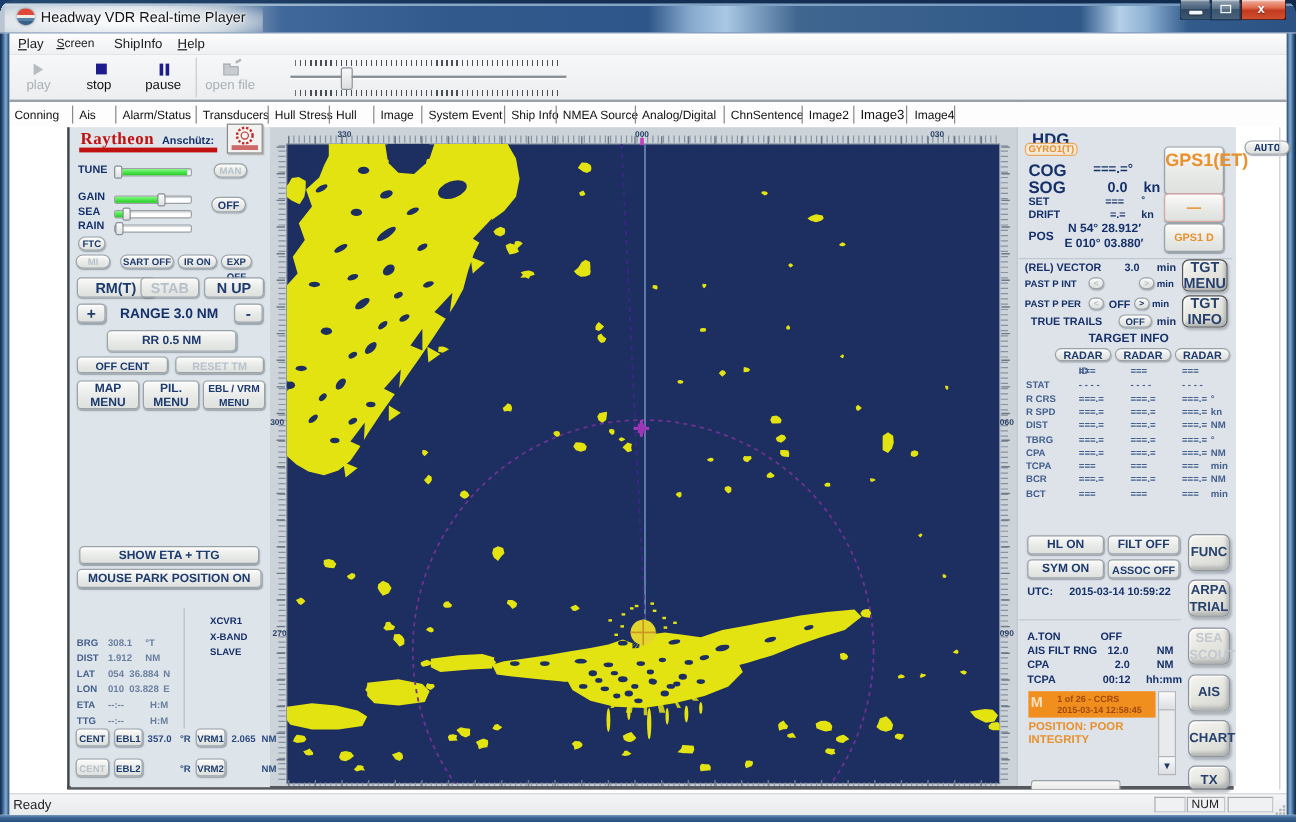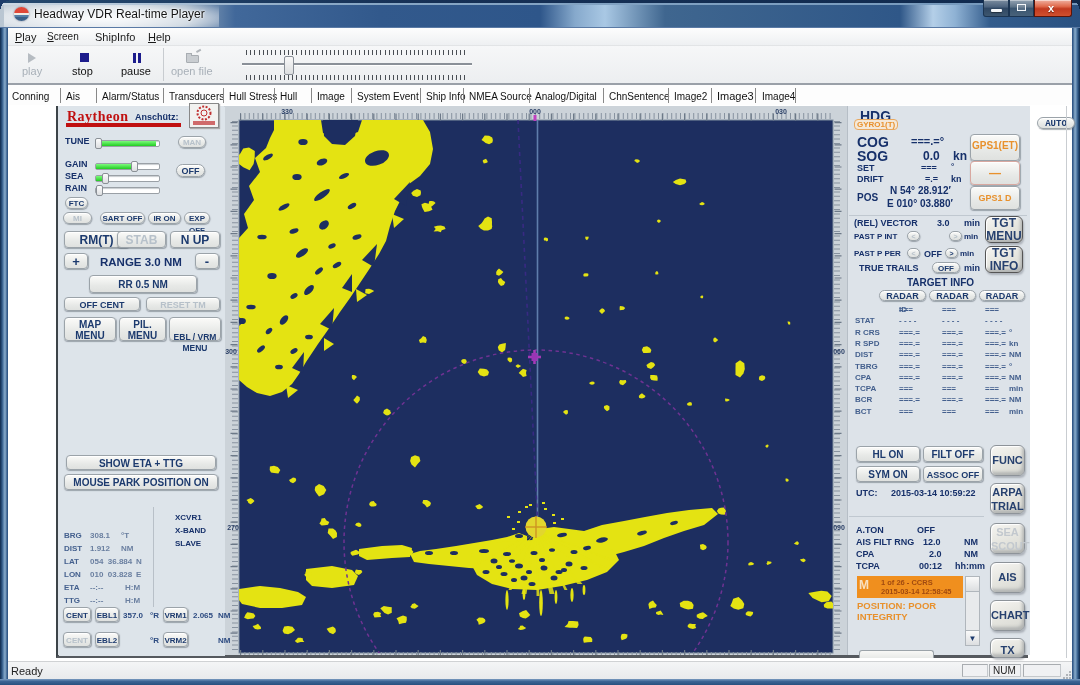--- a/index.html
+++ b/index.html
@@ -375,21 +375,21 @@
       <div class="btn dis" style="left:58px;top:124px;width:49px;height:17px;font-size:12px;line-height:17px;">STAB</div>
       <div class="btn" style="left:111px;top:124px;width:50px;height:17px;font-size:12px;line-height:17px;">N UP</div>
       <div class="btn" style="left:5px;top:146px;width:24px;height:16px;font-size:13px;line-height:16px;">+</div>
       <div class="lbl" style="left:41px;top:149px;font-size:11.5px">RANGE 3.0 NM</div>
       <div class="btn" style="left:136px;top:146px;width:24px;height:16px;font-size:13px;line-height:16px;">-</div>
       <div class="btn" style="left:30px;top:168px;width:108px;height:18px;font-size:10px;line-height:18px;">RR 0.5 NM</div>
       <div class="btn" style="left:5px;top:190px;width:76px;height:14px;font-size:9px;line-height:14px;">OFF CENT</div>
       <div class="btn dis" style="left:87px;top:190px;width:74px;height:14px;font-size:9px;line-height:14px;">RESET TM</div>
       <div class="btn" style="left:5px;top:210px;width:52px;height:24px;font-size:10px;line-height:24px;line-height:11px;padding-top:1px">MAP<br>MENU</div>
       <div class="btn" style="left:60px;top:210px;width:47px;height:24px;font-size:10px;line-height:24px;line-height:11px;padding-top:1px">PIL.<br>MENU</div>
-      <div class="btn" style="left:110px;top:210px;width:52px;height:24px;font-size:8.5px;line-height:24px;line-height:11px;padding-top:14px">EBL / VRM<br>MENU</div>
+      <div class="btn" style="left:110px;top:210px;width:52px;height:24px;font-size:8.5px;line-height:24px;line-height:11px;padding-top:1px">EBL / VRM<br>MENU</div>
       <div class="btn" style="left:7px;top:348px;width:150px;height:15px;font-size:10px;line-height:15px;">SHOW ETA + TTG</div>
       <div class="btn" style="left:5px;top:367px;width:154px;height:16px;font-size:10px;line-height:16px;">MOUSE PARK POSITION ON</div>
       <div class="abs" style="left:94px;top:400px;width:1px;height:100px;background:#b8c0c8"></div>
       <div class="val" style="left:5px;top:424px;font-size:8px;color:#44608e">BRG</div>
       <div class="val" style="left:31px;top:424px;font-size:8px;color:#6a7fa0">308.1</div>
       <div class="val" style="left:62px;top:424px;font-size:8px;color:#6a7fa0">°T</div>
       <div class="val" style="left:5px;top:437px;font-size:8px;color:#44608e">DIST</div>
       <div class="val" style="left:31px;top:437px;font-size:8px;color:#6a7fa0">1.912</div>
       <div class="val" style="left:62px;top:437px;font-size:8px;color:#6a7fa0">NM</div>
       <div class="val" style="left:5px;top:450px;font-size:8px;color:#44608e">LAT</div>
@@ -422,21 +422,21 @@
     </div>
 <div class="abs" style="left:789px;top:0;width:183px;height:549px;background:#dde3e9;border-left:1px solid #b6bec6"></div>
     <div class="lbl" style="left:802px;top:2px;font-size:14px">HDG</div>
     <div class="abs org" style="left:796px;top:13px;font-size:8px;font-weight:bold;border:1px solid #e8a860;border-radius:4px;padding:0 2px;background:#f4e8d8">GYRO1(T)</div>
     <div class="btn pill" style="left:979px;top:11px;width:38px;height:12px;font-size:9px;line-height:12px;font-family:Liberation Mono, monospace;">AUTO</div>
     <div class="lbl" style="left:799px;top:28px;font-size:14px">COG</div>
     <div class="lbl" style="left:853px;top:29px;font-size:11px">===.=°</div>
     <div class="lbl" style="left:799px;top:42px;font-size:14px">SOG</div>
     <div class="lbl" style="left:865px;top:43px;font-size:12px">0.0</div>
     <div class="lbl" style="left:895px;top:43px;font-size:12px">kn</div>
-    <div class="btn" style="left:912px;top:28px;width:50px;height:27px;font-size:10px;line-height:23px;line-height:21px"><span class="org">GPS1(ET)</span></div>
+    <div class="btn" style="left:912px;top:16px;width:50px;height:40px;font-size:15px;line-height:23px;line-height:21px"><span class="org">GPS1(ET)</span></div>
     <div class="lbl" style="left:799px;top:57px;font-size:9px">SET</div>
     <div class="lbl" style="left:863px;top:57px;font-size:9px">===</div>
     <div class="lbl" style="left:893px;top:56px;font-size:8px">°</div>
     <div class="lbl" style="left:799px;top:68px;font-size:9px">DRIFT</div>
     <div class="lbl" style="left:867px;top:68px;font-size:9px">=.=</div>
     <div class="lbl" style="left:893px;top:68px;font-size:9px">kn</div>
     <div class="btn" style="left:912px;top:55px;width:50px;height:24px;font-size:9px;line-height:24px;line-height:22px;border-color:#d8a8a0"><span class="org" style="font-size:12px">—</span></div>
     <div class="lbl" style="left:799px;top:86px;font-size:10px">POS</div>
     <div class="lbl" style="left:832px;top:79px;font-size:10px">N 54° 28.912′</div>
     <div class="lbl" style="left:829px;top:92px;font-size:10px">E 010° 03.880′</div>

